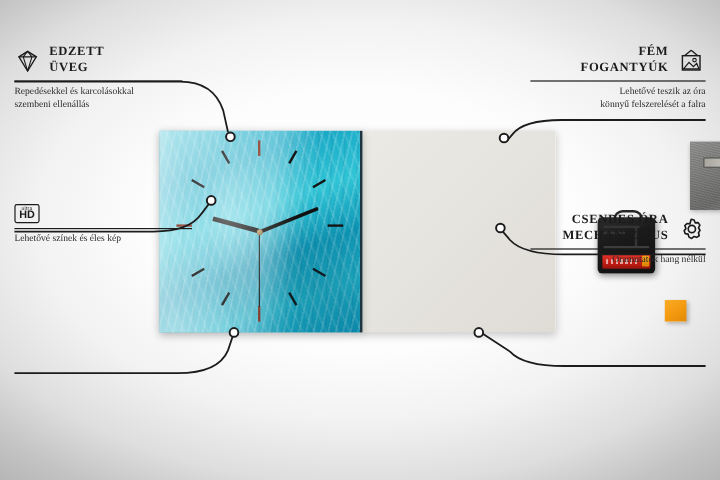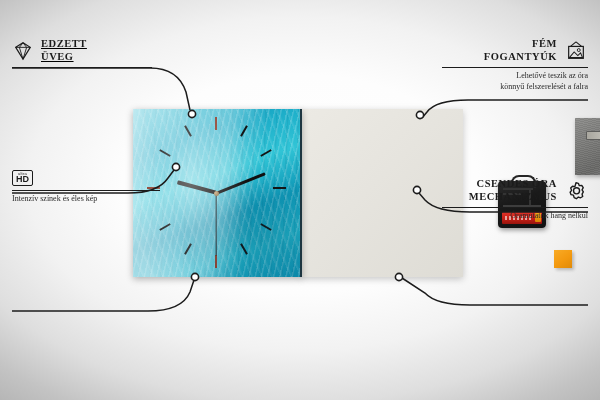--- a/index.html
+++ b/index.html
@@ -176,41 +176,43 @@
     <g fill="#ffffff" stroke="#1c1c1c" stroke-width="1.6">
       <circle cx="192" cy="114" r="3.6"></circle>
       <circle cx="176" cy="167" r="3.6"></circle>
       <circle cx="195" cy="277" r="3.6"></circle>
       <circle cx="420" cy="115" r="3.6"></circle>
       <circle cx="417" cy="190" r="3.6"></circle>
       <circle cx="399" cy="277" r="3.6"></circle>
     </g>
   </svg>
 
-  <div class="feat l" style="left:12px;top:38px;width:140px;text-decoration:underline;">
+  <div class="feat l" style="left:12px;top:38px;width:140px;">
     <div class="head">
       <svg class="ico" width="22" height="20" viewBox="0 0 24 22">
         <path d="M4 7 L12 2 L20 7 L12 20 Z" fill="none" stroke="#1b1b1b" stroke-width="1.3"></path>
         <path d="M4 7 L20 7 M8 7 L12 20 M16 7 L12 20 M8 7 L12 2 M16 7 L12 2" fill="none" stroke="#1b1b1b" stroke-width="1"></path>
       </svg>
       <div class="ttl">EDZETT
 ÜVEG</div>
     </div>
     <div class="rule"></div>
+    <div class="desc">Repedésekkel és karcolásokkal
+szembeni ellenállás</div>
   </div>
 
   <div class="feat l" style="left:12px;top:170px;width:148px;">
     <div class="head">
       <div class="hd-badge ico">
         <span class="u">ultra</span>
         <span class="h">HD</span>
       </div>
     </div>
     <div class="rule"></div>
-    <div class="desc">Intenzív színek és éles kép</div>
+    <div class="desc">Lehetővé színek és éles kép</div>
   </div>
 
 
   <div class="feat r" style="left:442px;top:178px;width:146px;">
     <div class="head">
       <div class="ttl">CSENDES ÓRA
 MECHANIZMUS</div>
       <svg class="ico" width="24" height="22" viewBox="0 0 26 24">
         <path d="M13 3 L15.6 3.6 L16.6 6.2 L19.3 6 L20.9 8.3 L19.6 10.7 L21 13 L19.6 15.3
                  L20.3 18 L18 19.4 L15.6 18.6 L13.4 20.4 L11 19.2 L10.2 16.5 L7.6 16

